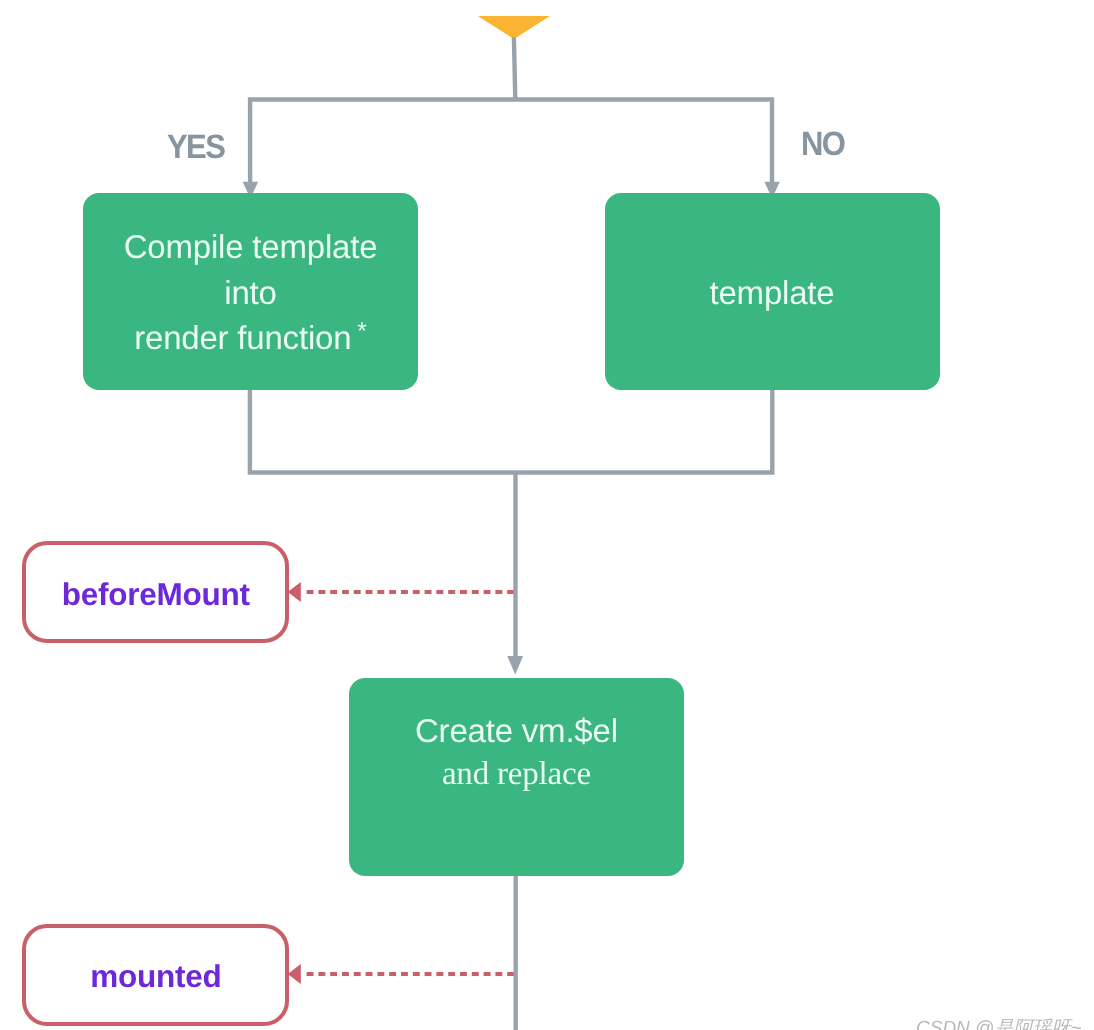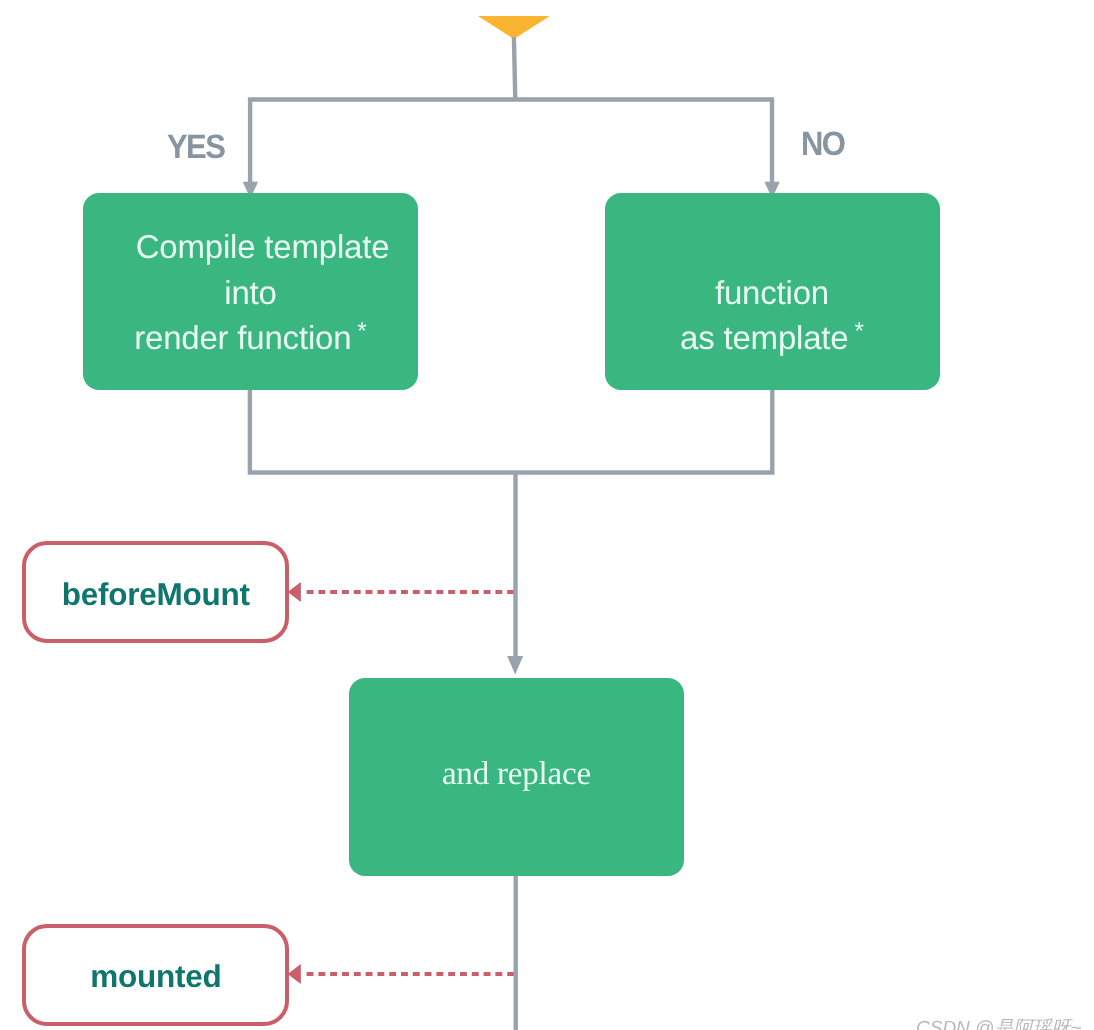--- a/index.html
+++ b/index.html
@@ -33,21 +33,21 @@
   }
   .rbox {
     position:absolute;
     box-sizing:border-box;
     border:4px solid #c96069;
     border-radius:25px;
     background:#ffffff;
   }
   .rtext {
     position:absolute;
-    color:#0f766e;
+    color:#6d28d9;
     font-size:31.5px;
     line-height:31.5px;
     font-weight:bold;
     letter-spacing:-0.25px;
     text-align:center;
     white-space:nowrap;
   }
   .gtext .ast {
     font-size:0.74em;
     vertical-align:0.40em;
@@ -97,29 +97,29 @@
 
     <path d="M515.5 456.5 L515.5 641" stroke="#98a3ad" stroke-width="4.4" fill="none"></path>
     <polygon points="515.2,658.6 507.2,639.9 523.1,639.9" fill="#98a3ad"></polygon>
     <path d="M515.7 858 L515.7 1030" stroke="#98a3ad" stroke-width="4.4" fill="none"></path>
   </svg>
 
   <div class="branch" style="left:167px; top:114px;">YES</div>
   <div class="branch" style="left:801px; top:111px;">NO</div>
 
   <div class="gbox" style="left:83px; top:177px; width:335px; height:197px;"></div>
-  <div class="gtext" style="left:83px; width:335px; top:214px;padding-left:12px;">Compile template</div>
+  <div class="gtext" style="left:83px; width:335px; top:214px;">Compile template</div>
   <div class="gtext" style="left:83px; width:335px; top:260px;">into</div>
   <div class="gtext" style="left:83px; width:335px; top:298.5px;">render function <span class="ast">*</span></div>
 
   <div class="gbox" style="left:604.5px; top:176.8px; width:335px; height:197.5px;"></div>
-  <div class="gtext" style="left:604.5px; width:335px; top:260px;">function</div>
-  <div class="gtext" style="left:604.5px; width:335px; top:298.5px;">as template <span class="ast">*</span></div>
+  <div class="gtext" style="left:604.5px; width:335px; top:260px;">template</div>
 
   <div class="gbox" style="left:348.5px; top:661.9px; width:335.8px; height:198px;"></div>
+  <div class="gtext" style="left:348.5px; width:335.8px; top:697.5px;">Create vm.$el</div>
   <div class="gtext" style="left:348.5px; width:335.8px; top:741.5px;font-family:Liberation Serif, serif;">and replace</div>
 
   <div class="rbox" style="left:22.2px; top:525.3px; width:267.2px; height:102px;"></div>
   <div class="rtext" style="left:22.2px; width:267.2px; top:562.5px;">beforeMount</div>
 
   <div class="rbox" style="left:22.2px; top:907.8px; width:267.2px; height:102.1px;"></div>
   <div class="rtext" style="left:22.2px; width:267.2px; top:945.2px;text-align:center;">mounted</div>
 
   <div class="watermark" style="left:916px; top:999px;font-style:italic;">CSDN @是阿瑶呀~</div>
 </div>

